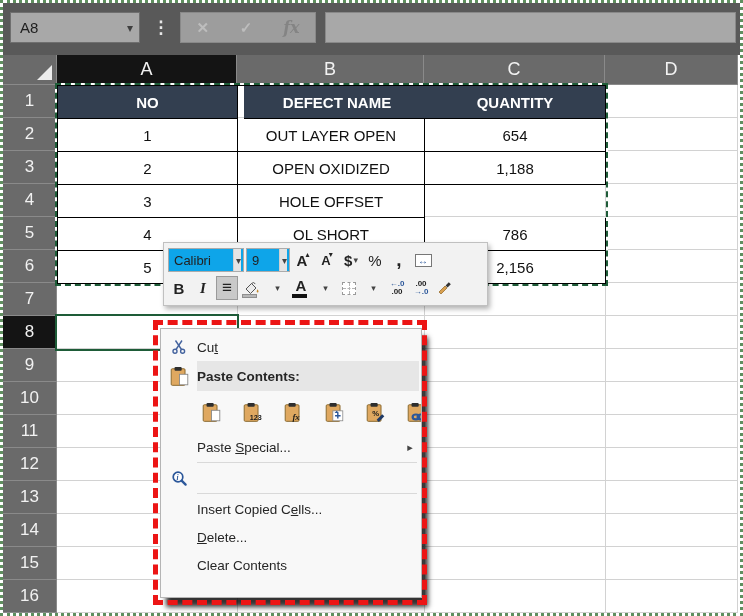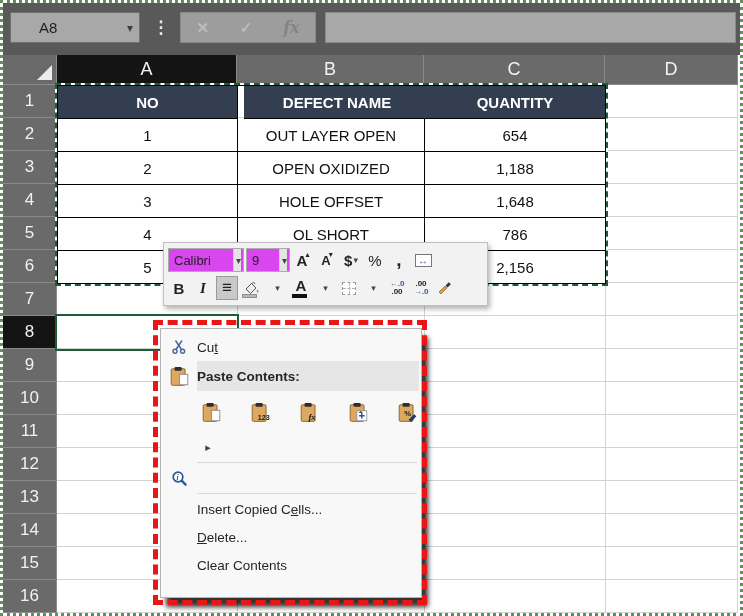--- a/index.html
+++ b/index.html
@@ -4,21 +4,21 @@
 <style>
   * { margin:0; padding:0; box-sizing:border-box; }
   body { background:#ffffff; font-family:"Liberation Sans", sans-serif; }
   .frame { position:relative; width:743px; height:616px; border:3px dotted #5f8f5f; background:#fff; overflow:hidden; }
   .app { position:relative; width:737px; height:610px; background:#fff; }
 
   
   .topbar { position:absolute; left:0; top:0; width:737px; height:52px; background:#595959; }
   .name-box { position:absolute; left:7px; top:9px; width:130px; height:31px; background:#a8a8a8;
     border:1px solid #6f6f6f; display:flex; align-items:center; padding:0 6px 0 9px; }
-  .nb-text { flex:1; font-size:15px; color:#1f1f1f;margin-left:19px; }
+  .nb-text { flex:1; font-size:15px; color:#1f1f1f; }
   .nb-caret { font-size:12px; color:#3f3f3f; }
   .dots { position:absolute; left:150px; top:9px; width:16px; height:31px; color:#e8e8e8;
     font-size:17px; font-weight:bold; display:flex; align-items:center; justify-content:center; letter-spacing:0; }
   .fx-group { position:absolute; left:177px; top:9px; width:136px; height:31px; background:#9d9d9d;
     border:1px solid #898989; display:flex; align-items:center; justify-content:space-around; }
   .fxb { color:#bdbdbd; font-size:15px; font-weight:bold; }
   .fxb.func { font-family:"DejaVu Serif", serif; font-style:italic; font-weight:bold; color:#848484; font-size:16px; }
   .formula-bar { position:absolute; left:322px; top:9px; width:411px; height:31px; background:#a8a8a8; border:1px solid #898989; }
 
   
@@ -45,21 +45,21 @@
 
   
   .ants-bg { position:absolute; left:52px; top:80px; width:553px; height:203px; border:2px solid #ffffff; z-index:3; pointer-events:none; }
   .ants { position:absolute; left:52px; top:80px; width:553px; height:203px; border:2px dashed #1e5c38; z-index:3; pointer-events:none; }
   .sel { position:absolute; left:52px; top:311px; width:184px; height:37px; border:2px solid #1e5c38; z-index:3; pointer-events:none; }
 
   
   .mini-toolbar { position:absolute; left:160px; top:239px; width:325px; height:64px; background:#f2f2f2;
     border:1px solid #c0c0c0; box-shadow:2px 3px 5px rgba(0,0,0,0.3); z-index:5; padding:3px 4px; font-size:13px; color:#222; }
   .mt-row { display:flex; align-items:center; height:28px; gap:2px; }
-  .mt-select { height:24px; background:#d946ef; border:1px solid #ababab; display:flex; align-items:center; padding:0 2px 0 5px; }
+  .mt-select { height:24px; background:#0ea5e9; border:1px solid #ababab; display:flex; align-items:center; padding:0 2px 0 5px; }
   .mt-select .val { flex:1; font-size:13px; color:#222; }
   .mt-caret { font-size:10px; color:#444; border-left:1px solid #d0d0d0; padding-left:2px; margin-left:3px; background:#e4e4e4; height:22px; display:flex; align-items:center; }
   .mt-btn { min-width:22px; height:24px; display:flex; align-items:center; justify-content:center; color:#222; }
   .mt-btn.pressed { background:#c9c9c9; border:1px solid #9a9a9a; }
   .mt-dd { font-size:9px; color:#444; margin-left:1px; }
   .bigA { font-size:15px; font-weight:bold; }
   .supcaret { font-size:8px; margin-left:-2px; margin-top:-12px; }
   .blet { font-weight:bold; font-size:15px; }
   .ilet { font-family:"Liberation Serif", serif; font-style:italic; font-weight:bold; font-size:15px; }
   .alignico { font-size:17px; }
@@ -76,21 +76,21 @@
   
   .context-menu { position:absolute; left:157px; top:325px; width:262px; height:270px; background:#f8f8f8;
     border:1px solid #b5b5b5; box-shadow:6px 9px 5px rgba(0,0,0,0.8); z-index:6; overflow:hidden; padding-top:4px; }
   .mi { display:flex; align-items:center; height:28px; font-size:13.5px; color:#262626; }
   .mi .ico { width:36px; display:flex; align-items:center; justify-content:center; flex:none; }
   .mi .lbl { flex:1; }
   .mi.band { height:30px; }
   .mi.band .lbl { background:#e6e6e6; height:100%; display:flex; align-items:center; font-weight:bold; margin-right:2px; }
   .mi .subarrow { width:22px; text-align:center; color:#444; font-size:11px; }
   .menu-sep { height:1px; background:#d9d9d9; margin:1px 4px 1px 36px; }
-  .paste-row { display:flex; align-items:center; height:42px; padding-left:40px; gap:28px; }
+  .paste-row { display:flex; align-items:center; height:42px; padding-left:40px; gap:20px; }
   .pbtn { width:26px; height:28px; display:flex; align-items:center; justify-content:center; }
   u { text-decoration:underline; }
 
   
   .red-annotation { position:absolute; left:150px; top:317px; width:274px; height:285px;
     border:5px dashed #ec1515; z-index:7; pointer-events:none; }
 </style>
 </head>
 <body>
 
@@ -213,21 +213,20 @@
         <div class="tcell thead" style="left: 186px; top: 0px; width: 187px; height: 33px;">DEFECT NAME</div>
         <div class="tcell thead" style="left: 367px; top: 0px; width: 181px; height: 33px;">QUANTITY</div>
         <div class="tcell " style="left: 0px; top: 33px; width: 180px; height: 33px;">1</div>
         <div class="tcell " style="left: 180px; top: 33px; width: 187px; height: 33px;">OUT LAYER OPEN</div>
         <div class="tcell " style="left: 367px; top: 33px; width: 181px; height: 33px;">654</div>
         <div class="tcell " style="left: 0px; top: 66px; width: 180px; height: 33px;">2</div>
         <div class="tcell " style="left: 180px; top: 66px; width: 187px; height: 33px;">OPEN OXIDIZED</div>
         <div class="tcell " style="left: 367px; top: 66px; width: 181px; height: 33px;">1,188</div>
         <div class="tcell " style="left: 0px; top: 99px; width: 180px; height: 33px;">3</div>
         <div class="tcell " style="left: 180px; top: 99px; width: 187px; height: 33px;">HOLE OFFSET</div>
-        <div class="tcell " style="left: 367px; top: 99px; width: 181px; height: 33px;">1,648</div>
         <div class="tcell " style="left: 0px; top: 132px; width: 180px; height: 33px;">4</div>
         <div class="tcell " style="left: 180px; top: 132px; width: 187px; height: 33px;">OL SHORT</div>
         <div class="tcell " style="left: 367px; top: 132px; width: 181px; height: 33px;">786</div>
         <div class="tcell " style="left: 0px; top: 165px; width: 180px; height: 33px;">5</div>
         <div class="tcell " style="left: 180px; top: 165px; width: 187px; height: 33px;"></div>
         <div class="tcell " style="left: 367px; top: 165px; width: 181px; height: 33px;">2,156</div>
       </div>
   <div class="ants-bg"></div>
   <div class="ants"></div>
   <div class="sel"></div>
@@ -390,20 +389,21 @@
               <rect x="4.5" y="0.8" width="6.5" height="3.6" rx="0.9" fill="#2e2e2e"></rect>
               <g fill="none" stroke="#2b579a" stroke-width="2">
                 <ellipse cx="8.5" cy="13.5" rx="3" ry="2.2"></ellipse>
                 <ellipse cx="13" cy="13.5" rx="3" ry="2.2"></ellipse>
               </g>
             </svg>
           </div>
         </div>
         <div class="mi">
           <span class="ico"></span>
+          <span class="lbl">Paste <u>S</u>pecial...</span>
           <span class="subarrow">▸</span>
         </div>
         <div class="menu-sep"></div>
         <div class="mi">
           <span class="ico">
             <svg width="17" height="17" viewBox="0 0 17 17">
               <circle cx="7" cy="7" r="4.8" fill="#fff" stroke="#2b579a" stroke-width="1.7"></circle>
               <path d="M10.6 10.6 L14.6 14.6" stroke="#2b579a" stroke-width="2.3" stroke-linecap="round"></path>
               <text x="5.6" y="9.6" font-size="7.5" font-weight="bold" font-style="italic" fill="#2b579a" font-family="Liberation Serif, serif">i</text>
             </svg>

